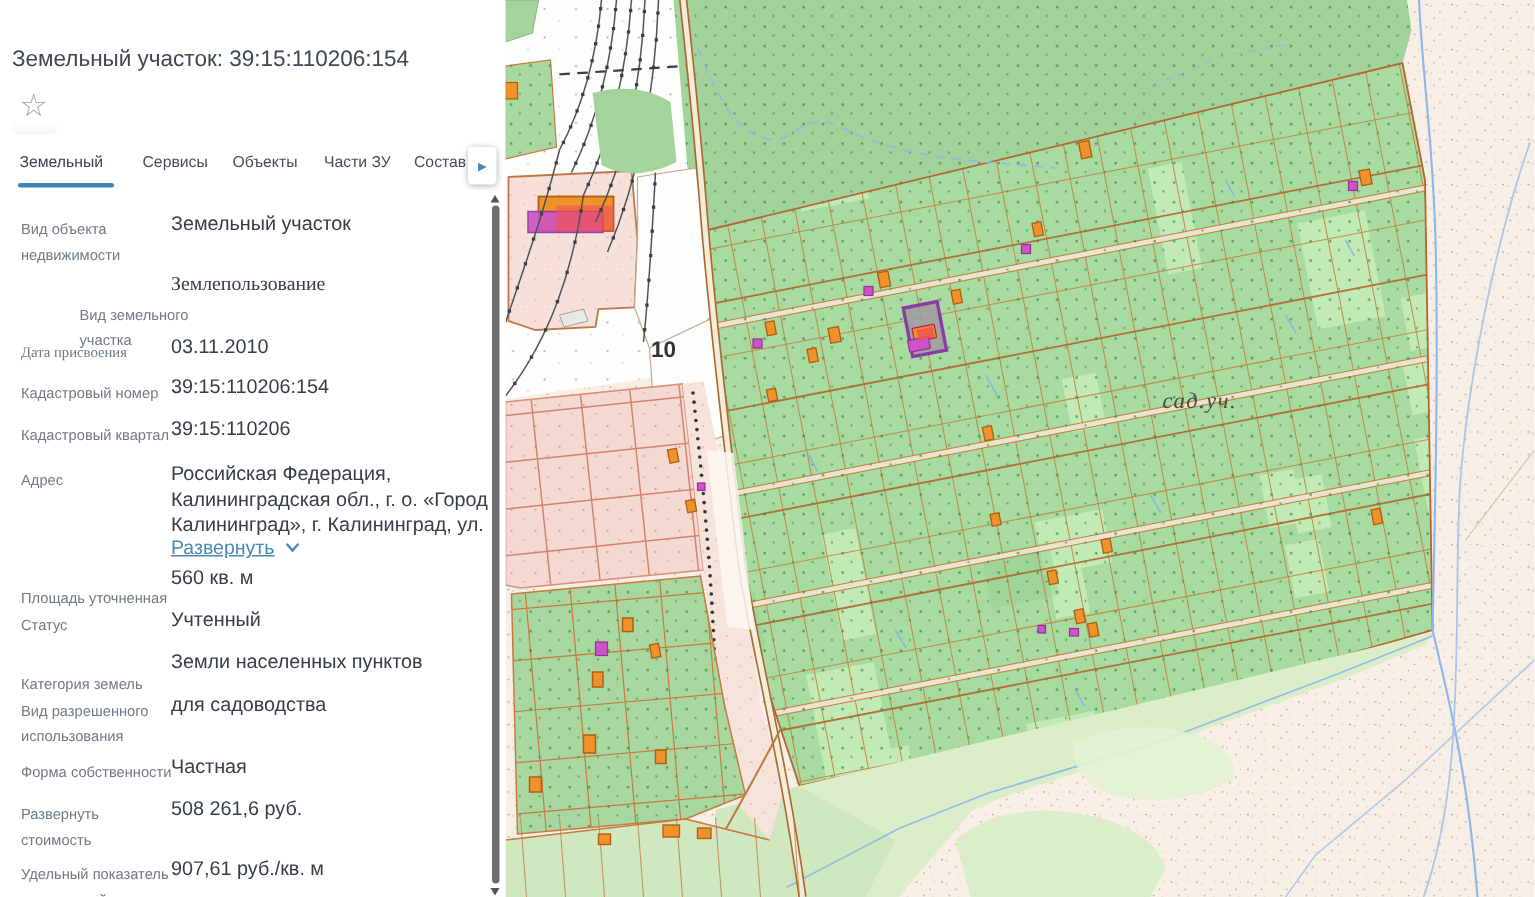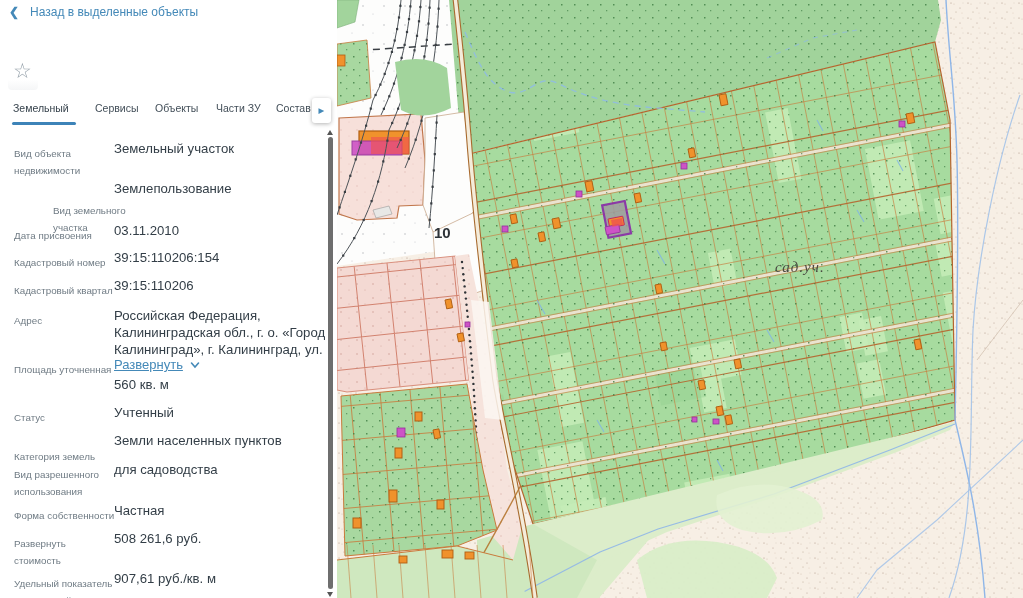--- a/index.html
+++ b/index.html
@@ -348,46 +348,46 @@
 <g transform="rotate(-11 279 219)">
 <rect x="268" y="203" width="23" height="33" fill="#9e9e9e" opacity="0.88" stroke="#8824a8" stroke-width="2.2"></rect>
 </g>
 <rect x="271" y="219" width="15" height="9" rx="0.5" fill="#f0922c" stroke="#c2185b" stroke-width="0.8" transform="rotate(-11 271 219)"></rect>
 <rect x="268" y="227" width="14" height="8" rx="0.5" fill="#cd53c6" stroke="#93309c" stroke-width="0.8" transform="rotate(-11 268 227)"></rect>
 <rect x="274" y="220" width="11" height="7" fill="#ef5350" opacity="0.8" transform="rotate(-11 274 220)"></rect>
 <text x="438" y="272" font-family="Liberation Serif, serif" font-style="italic" font-size="15" fill="#4a4a42" letter-spacing="1">сад.уч.</text>
 </svg></div>
 
   <div class="panel">
-    <div class="back"><span class="chev">❮</span>Назад в выделенные объекты</div>
+    <div class="title">Земельный участок: 39:15:110206:154</div>
     <div class="starbtn"></div>
     <div class="star">☆</div>
     <div class="tabs">
       <span class="tab t1">Земельный</span>
       <span class="tab t2">Сервисы</span>
       <span class="tab t3">Объекты</span>
       <span class="tab t4">Части ЗУ</span>
       <span class="tab t5">Состав</span>
       <div class="underline"></div>
       <div class="tabarrow">▶</div>
     </div>
     <div class="rowsabs">
       <div class="lbl" style="top:146px;">Вид объекта недвижимости</div>
       <div class="val" style="top:140px;">Земельный участок</div>
       <div class="lbl" style="top:203px;margin-left:39px;">Вид земельного участка</div>
-      <div class="val" style="top:180px;">Землепользование</div>
-      <div class="lbl" style="top:228px;">Дата присвоения</div>
+      <div class="val" style="top:180px;font-family:Liberation Serif, serif;">Землепользование</div>
+      <div class="lbl" style="top:228px;font-family:Liberation Serif, serif;">Дата присвоения</div>
       <div class="val" style="top:222px;">03.11.2010</div>
       <div class="lbl" style="top:255px;">Кадастровый номер</div>
       <div class="val" style="top:249px;">39:15:110206:154</div>
       <div class="lbl" style="top:283px;">Кадастровый квартал</div>
       <div class="val" style="top:277px;">39:15:110206</div>
       <div class="lbl" style="top:313px;">Адрес</div>
       <div class="val" style="top:307px;">Российская Федерация, Калининградская обл., г. о. «Город Калининград», г. Калининград, ул.</div>
-      <div class="lbl" style="top:362px;">Площадь уточненная</div>
+      <div class="lbl" style="top:392px;">Площадь уточненная</div>
       <div class="val" style="top:376px;">560 кв. м</div>
       <div class="lbl" style="top:410px;">Статус</div>
       <div class="val" style="top:404px;">Учтенный</div>
       <div class="lbl" style="top:449px;">Категория земель</div>
       <div class="val" style="top:432px;">Земли населенных пунктов</div>
       <div class="lbl" style="top:467px;">Вид разрешенного использования</div>
       <div class="val" style="top:461px;">для садоводства</div>
       <div class="lbl" style="top:508px;">Форма собственности</div>
       <div class="val" style="top:502px;">Частная</div>
       <div class="lbl" style="top:536px;">Развернуть стоимость</div>

